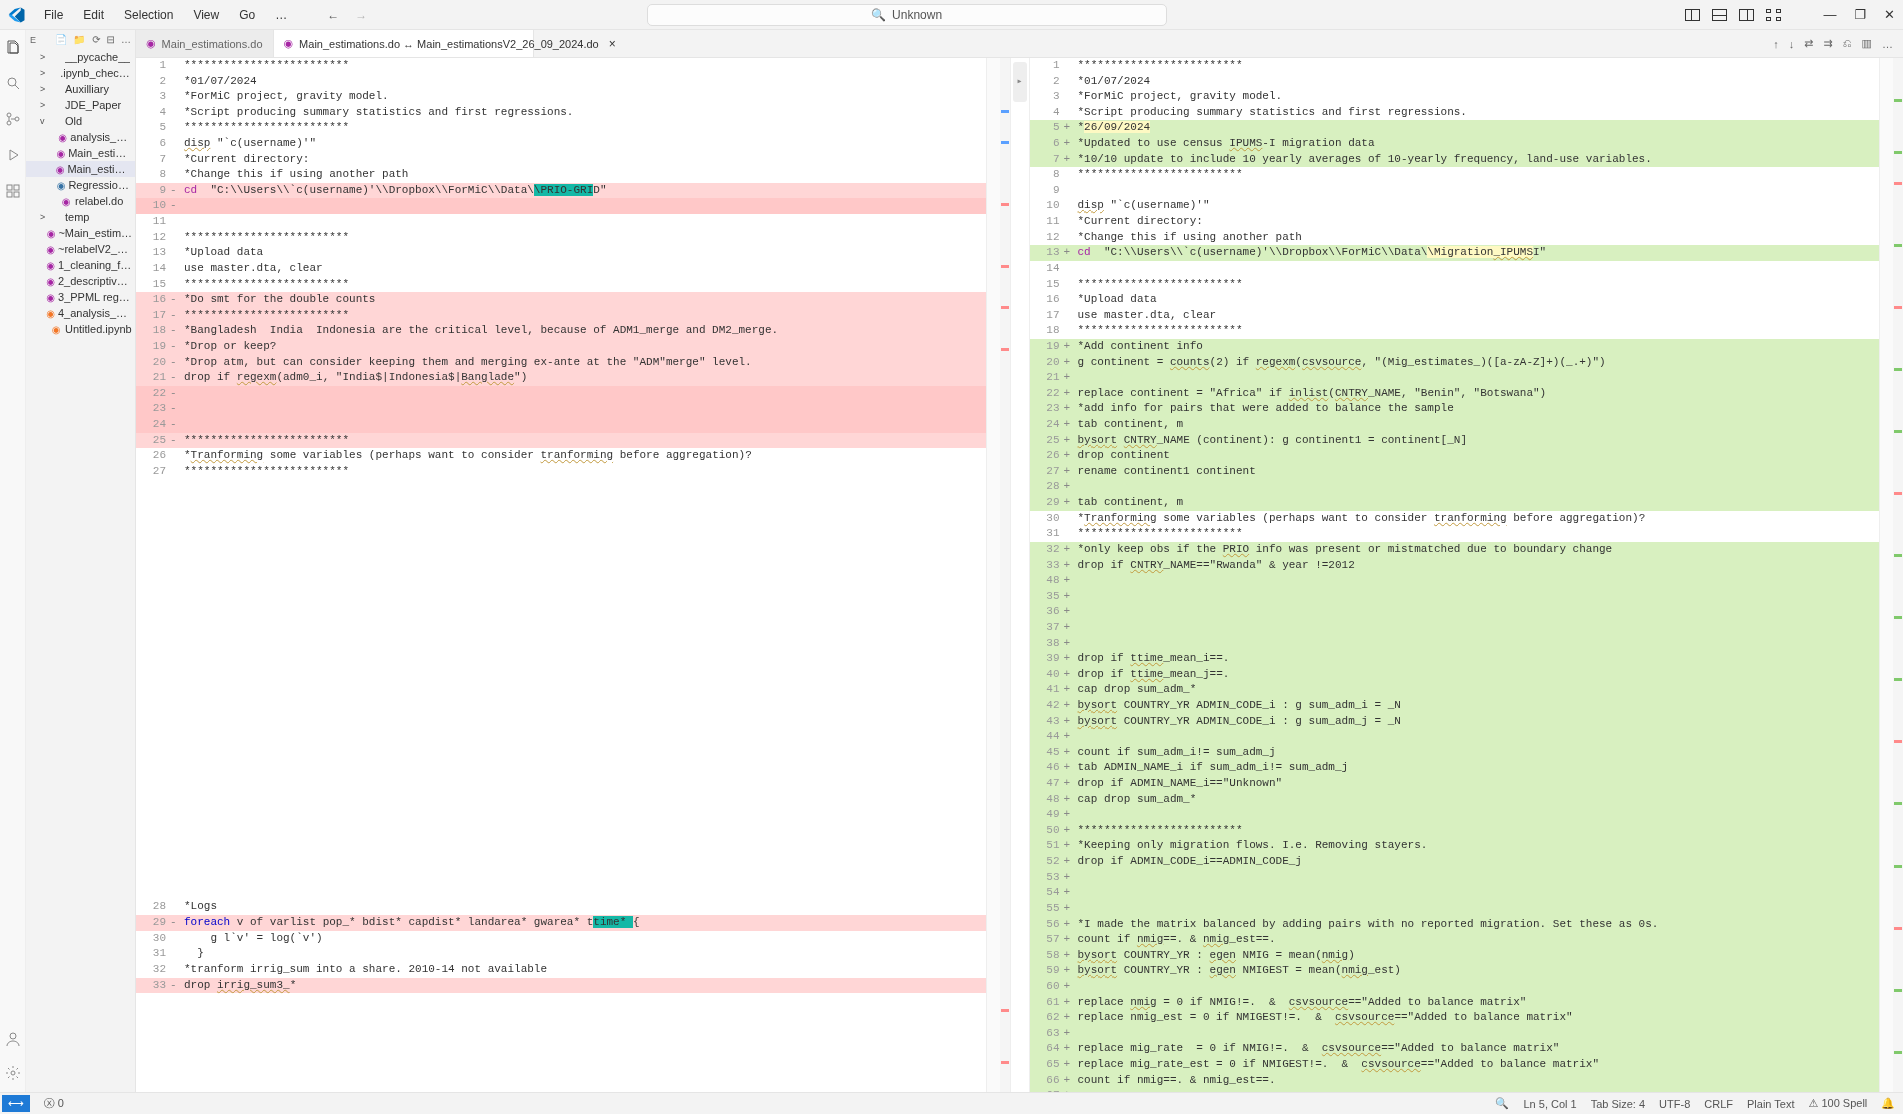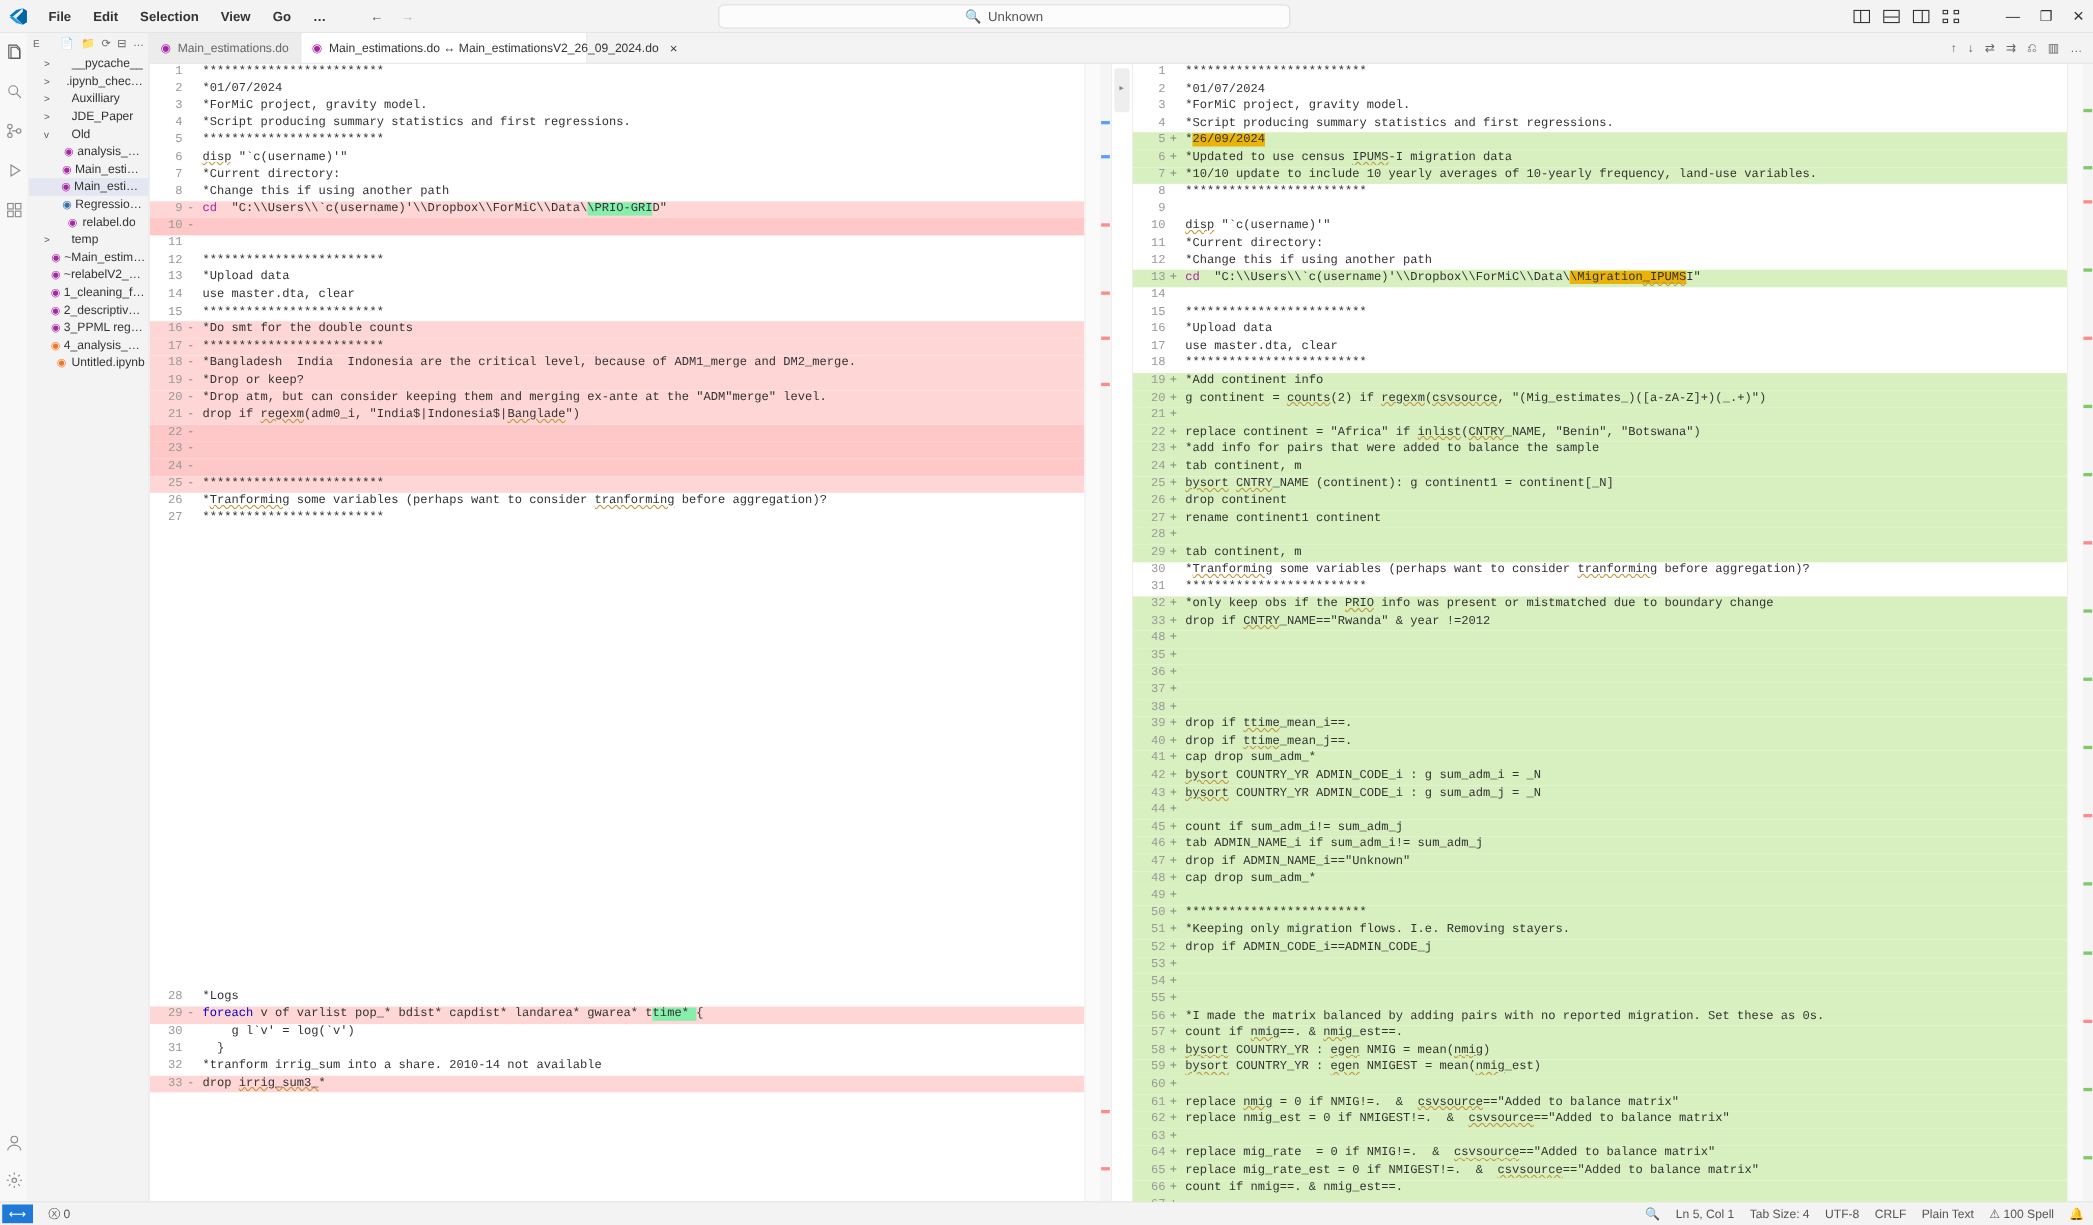--- a/index.html
+++ b/index.html
@@ -1,18 +1,18 @@
 <!DOCTYPE html>
 <html><head>
 <meta charset="utf-8">
 <style>
 * { margin: 0; padding: 0; box-sizing: border-box; }
 body { font-family: -apple-system, "Segoe UI", sans-serif; font-size: 12px; background: #fff; color: #333; overflow: hidden; height: 100vh; display: flex; flex-direction: column; }
 .title-bar { height: 30px; background: #f3f3f3; display: flex; align-items: center; padding: 0 8px; border-bottom: 1px solid #e5e5e5; }
-.title-bar .menu { display: flex; gap: 0; align-items: flex-start; font-weight: bold; }
+.title-bar .menu { display: flex; gap: 0; align-items: flex-start; }
 .title-bar .menu span { padding: 4px 10px; cursor: pointer; }
 .title-bar .logo { width: 18px; height: 18px; margin-right: 8px; }
 .title-bar .nav-arrows { display: flex; gap: 16px; margin: 0 20px 0 30px; color: #555; }
 .title-bar .search-bar { flex: 0 0 520px; margin: 0 auto; height: 22px; background: #fcfcfc; border: 1px solid #ddd; border-radius: 5px; display: flex; align-items: center; justify-content: center; gap: 6px; color: #555; }
 .title-bar .window-controls { margin-left: auto; display: flex; align-items: center; gap: 18px; }
 .title-bar .window-controls .sys { display: flex; gap: 18px; font-size: 13px; }
 .title-bar .layout-icons { display: flex; gap: 12px; margin-right: 24px; }
 .layout-icon-box { width: 15px; height: 12px; border: 1.3px solid #333; position: relative; }
 .layout-icon-box.split-v::after { content:''; position:absolute; left:5px; top:0; bottom:0; border-left:1.3px solid #333; }
 .layout-icon-box.split-h::after { content:''; position:absolute; top:5px; left:0; right:0; border-top:1.3px solid #333; }
@@ -48,22 +48,22 @@
 .gutter-splitter { width: 20px; background: #fff; border-left:1px solid #eee; border-right:1px solid #eee; position:relative; display:flex; align-items:flex-start; justify-content:center; padding-top:4px; color:#888; }
 .gutter-splitter .handle{ width:14px; height:40px; background:#eee; border-radius:3px; display:flex; align-items:center; justify-content:center; font-size:10px;}
 .code-area { flex:1; overflow:auto; background:#fff; }
 .code-line { display:flex; white-space:pre; }
 .ln { width: 34px; text-align:right; padding-right: 4px; color:#999; user-select:none; flex-shrink:0; }
 .marker { width: 12px; color:#888; flex-shrink:0; }
 .content { flex:1; padding-left:2px; }
 .line-deleted { background:#ffd6d6; }
 .line-deleted.whole { background:#ffc8c8; }
 .line-inserted { background:#d8f0c0; }
-.span-del-strong { background:#86efac; }
-.span-ins-strong { background:#eab308; }
+.span-del-strong { background:#14b8a6; }
+.span-ins-strong { background:#fef9c3; }
 .underline-wavy { text-decoration: underline wavy #c19a3f; text-decoration-thickness:1px; }
 .kw-cd { color:#a626a4; }
 .kw-for { color:#0000cc; }
 .minimap { width: 14px; background:#fafafa; border-left:1px solid #eee; position:relative; }
 .ovruler { width:10px; background:#f5f5f5; position:relative; }
 .ovruler .mk { position:absolute; left:1px; right:1px; height:3px; }
 .status-bar { height: 22px; background:#f3f3f3; border-top:1px solid #e5e5e5; display:flex; align-items:center; font-size:11px; color:#555; padding:0 8px; gap:14px; }
 .status-bar .right { margin-left:auto; display:flex; gap:14px; align-items:center; }
 </style>
 </head>

